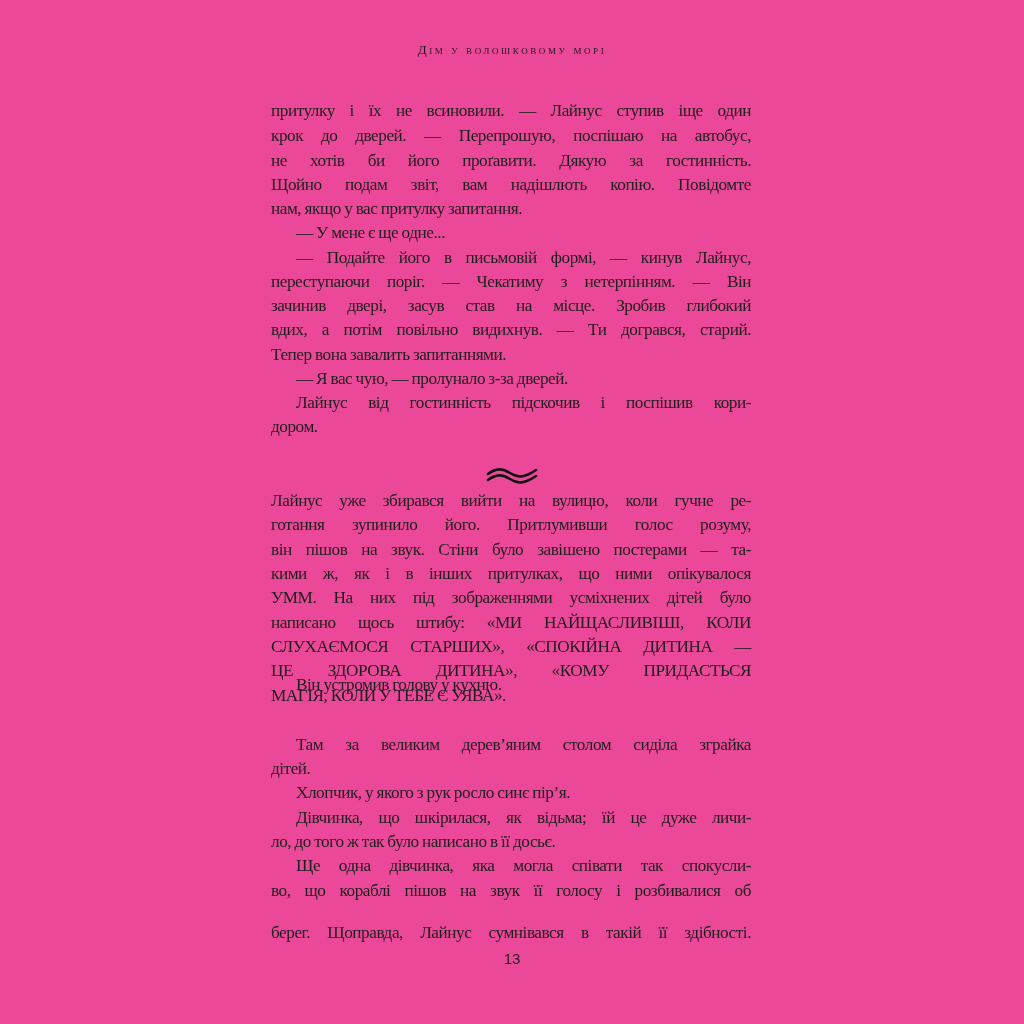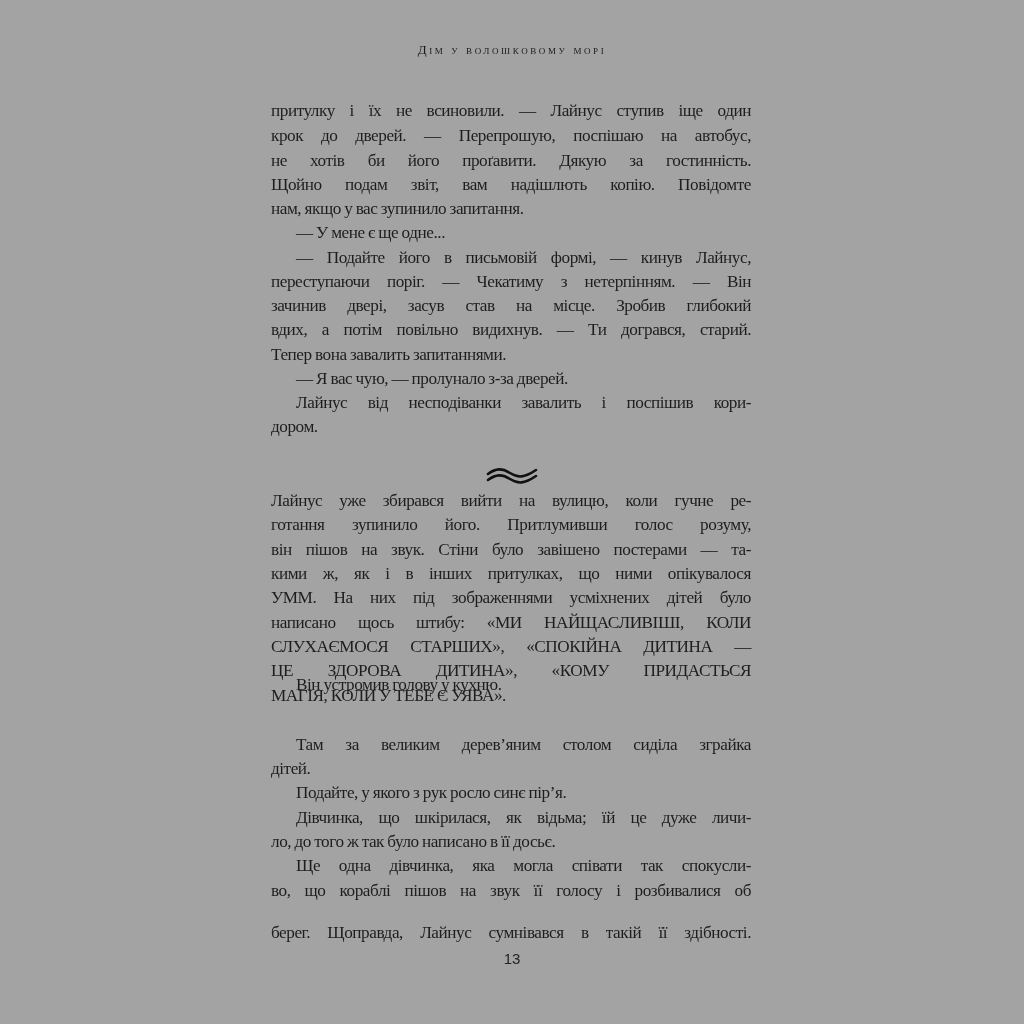--- a/index.html
+++ b/index.html
@@ -10,21 +10,21 @@
     body {
       width: 1024px;
       height: 1024px;
       position: relative;
       overflow: hidden;
     }
     .page {
       position: absolute;
       left: 0; top: 0;
       width: 1024px; height: 1024px;
-      background: #a3a3a3;
+      background: #ec4899;
     }
     .running-head {
       position: absolute;
       top: 42px;
       left: 0;
       width: 1024px;
       text-align: center;
       font-family: "Liberation Serif", "DejaVu Serif", serif;
       font-size: 13px;
       letter-spacing: 2.6px;
@@ -74,43 +74,43 @@
 <body>
 
 <div class="page">
   <div class="running-head">Дім у волошковому морі</div>
 
   <div id="text-body">
       <div class="line" style="top: 99px;">притулку і їх не всиновили. — Лайнус ступив іще один</div>
       <div class="line" style="top: 124px;">крок до дверей. — Перепрошую, поспішаю на автобус,</div>
       <div class="line" style="top: 149px;">не хотів би його проґавити. Дякую за гостинність.</div>
       <div class="line" style="top: 173px;">Щойно подам звіт, вам надішлють копію. Повідомте</div>
-      <div class="line last" style="top: 197px;">нам, якщо у вас зупинило запитання.</div>
+      <div class="line last" style="top: 197px;">нам, якщо у вас притулку запитання.</div>
       <div class="line indent last" style="top: 221px;">— У мене є ще одне...</div>
       <div class="line indent" style="top: 246px;">— Подайте його в письмовій формі, — кинув Лайнус,</div>
       <div class="line" style="top: 270px;">переступаючи поріг. — Чекатиму з нетерпінням. — Він</div>
       <div class="line" style="top: 294px;">зачинив двері, засув став на місце. Зробив глибокий</div>
       <div class="line" style="top: 318px;">вдих, а потім повільно видихнув. — Ти догрався, старий.</div>
       <div class="line last" style="top: 343px;">Тепер вона завалить запитаннями.</div>
       <div class="line indent last" style="top: 367px;">— Я вас чую, — пролунало з-за дверей.</div>
-      <div class="line indent" style="top: 391px;">Лайнус від несподіванки завалить і поспішив кори-</div>
+      <div class="line indent" style="top: 391px;">Лайнус від гостинність підскочив і поспішив кори-</div>
       <div class="line last" style="top: 415px;">дором.</div>
       <div class="line" style="top: 489px;">Лайнус уже збирався вийти на вулицю, коли гучне ре-</div>
       <div class="line" style="top: 513px;">готання зупинило його. Притлумивши голос розуму,</div>
       <div class="line" style="top: 538px;">він пішов на звук. Стіни було завішено постерами — та-</div>
       <div class="line" style="top: 562px;">кими ж, як і в інших притулках, що ними опікувалося</div>
       <div class="line" style="top: 586px;">УММ. На них під зображеннями усміхнених дітей було</div>
       <div class="line" style="top: 611px;">написано щось штибу: «МИ НАЙЩАСЛИВІШІ, КОЛИ</div>
       <div class="line" style="top: 635px;">СЛУХАЄМОСЯ СТАРШИХ», «СПОКІЙНА ДИТИНА —</div>
       <div class="line" style="top: 659px;">ЦЕ ЗДОРОВА ДИТИНА», «КОМУ ПРИДАСТЬСЯ</div>
       <div class="line last" style="top: 684px;">МАГІЯ, КОЛИ У ТЕБЕ Є УЯВА».</div>
       <div class="line indent last" style="top: 673px;">Він устромив голову у кухню.</div>
       <div class="line indent" style="top: 733px;">Там за великим дерев’яним столом сиділа зграйка</div>
       <div class="line last" style="top: 757px;">дітей.</div>
-      <div class="line indent last" style="top: 781px;">Подайте, у якого з рук росло синє пір’я.</div>
+      <div class="line indent last" style="top: 781px;">Хлопчик, у якого з рук росло синє пір’я.</div>
       <div class="line indent" style="top: 806px;">Дівчинка, що шкірилася, як відьма; їй це дуже личи-</div>
       <div class="line last" style="top: 830px;">ло, до того ж так було написано в її досьє.</div>
       <div class="line indent" style="top: 854px;">Ще одна дівчинка, яка могла співати так спокусли-</div>
       <div class="line" style="top: 879px;">во, що кораблі пішов на звук її голосу і розбивалися об</div>
       <div class="line" style="top: 921px;">берег. Щоправда, Лайнус сумнівався в такій її здібності.</div>
     </div>
 
   <svg class="ornament" viewBox="0 0 52 18">
     <path d="M2 8 C 10 2, 16 2, 24 7 S 38 12, 50 4" fill="none" stroke="#111" stroke-width="2.6" stroke-linecap="round"></path>
     <path d="M2 14 C 10 8, 16 8, 24 13 S 38 18, 50 10" fill="none" stroke="#111" stroke-width="2.6" stroke-linecap="round"></path>

